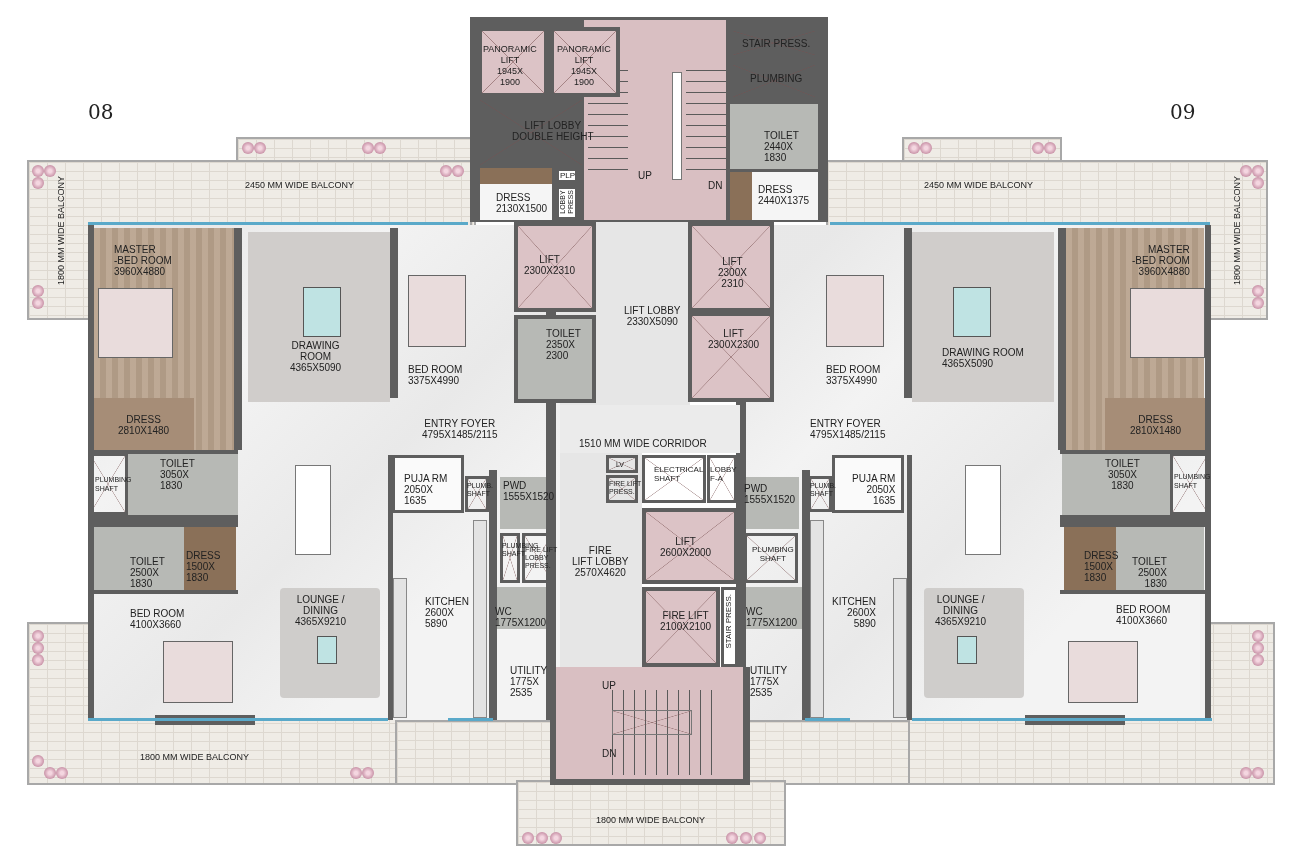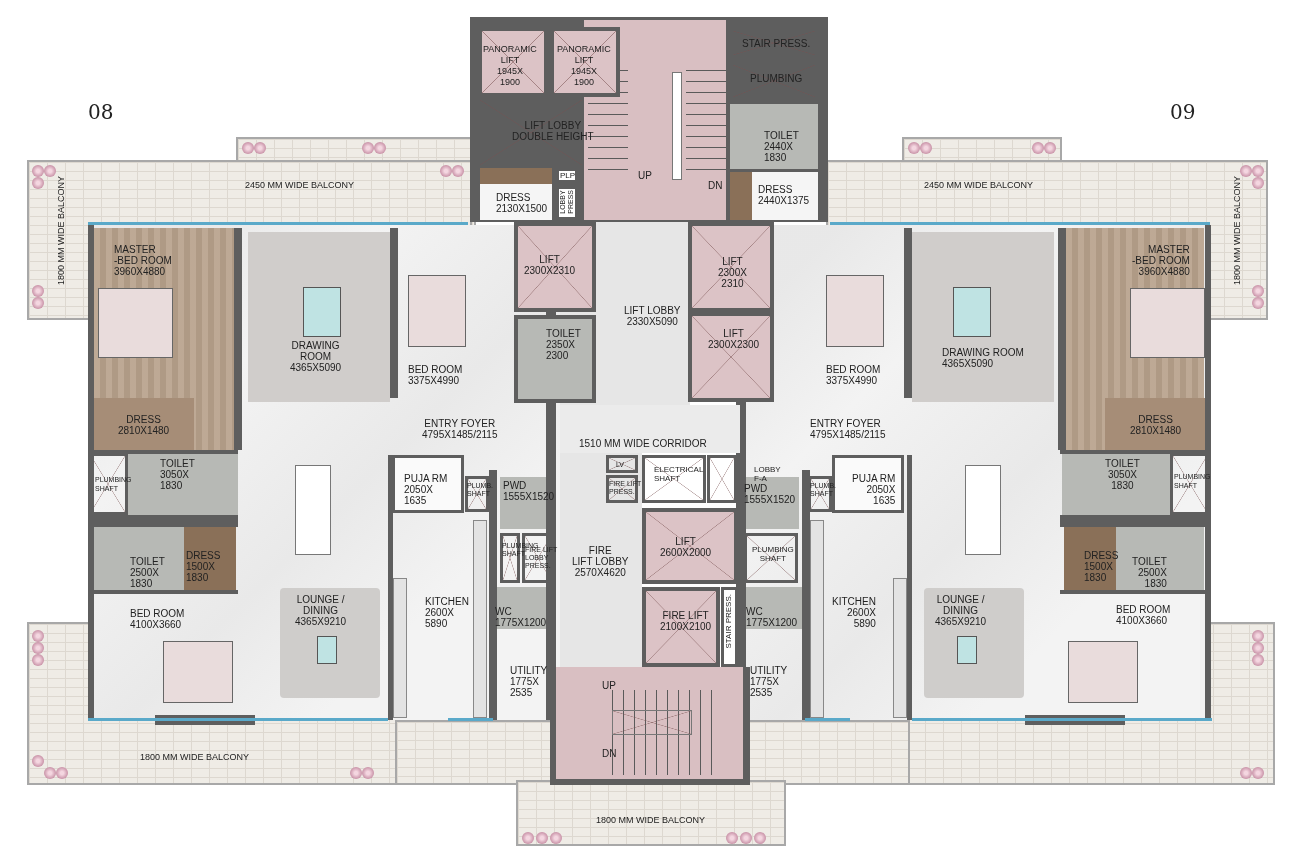--- a/index.html
+++ b/index.html
@@ -334,21 +334,21 @@
 2570x4620</div>
 <div class="abs shaft xmark" style="left:606px;top:455px;width:32px;height:18px;"></div>
 <div class="lbl" style="left:616px;top:459px;font-size:7px;">LV</div>
 <div class="abs shaft xmark" style="left:606px;top:475px;width:32px;height:28px;"></div>
 <div class="lbl" style="left:609px;top:480px;font-size:7px;line-height:8px;">FIRE LIFT
 PRESS.</div>
 <div class="abs shaft xmark" style="left:642px;top:455px;width:64px;height:48px;"></div>
 <div class="lbl" style="left:654px;top:465px;font-size:8px;line-height:9px;">ELECTRICAL
 SHAFT</div>
 <div class="abs shaft xmark" style="left:707px;top:455px;width:30px;height:48px;"></div>
-<div class="lbl" style="left:710px;top:465px;font-size:8px;line-height:9px;margin-left:44px;">LOBBY
+<div class="lbl" style="left:710px;top:465px;font-size:8px;line-height:9px;">LOBBY
 F-A</div>
 
 <div class="abs pinklift xmark" style="left:642px;top:508px;width:96px;height:76px;background-color:#dcc3c6;"></div>
 <div class="lbl c" style="left:660px;top:536px;">LIFT
 2600x2000</div>
 <div class="abs pinklift xmark" style="left:642px;top:587px;width:78px;height:80px;background-color:#dcc3c6;"></div>
 <div class="lbl c" style="left:660px;top:610px;">FIRE LIFT
 2100x2100</div>
 <div class="abs shaft" style="left:721px;top:587px;width:17px;height:80px;"></div>
 <div class="lbl vert" style="left:723px;top:594px;font-size:8px;">STAIR PRESS.</div>

